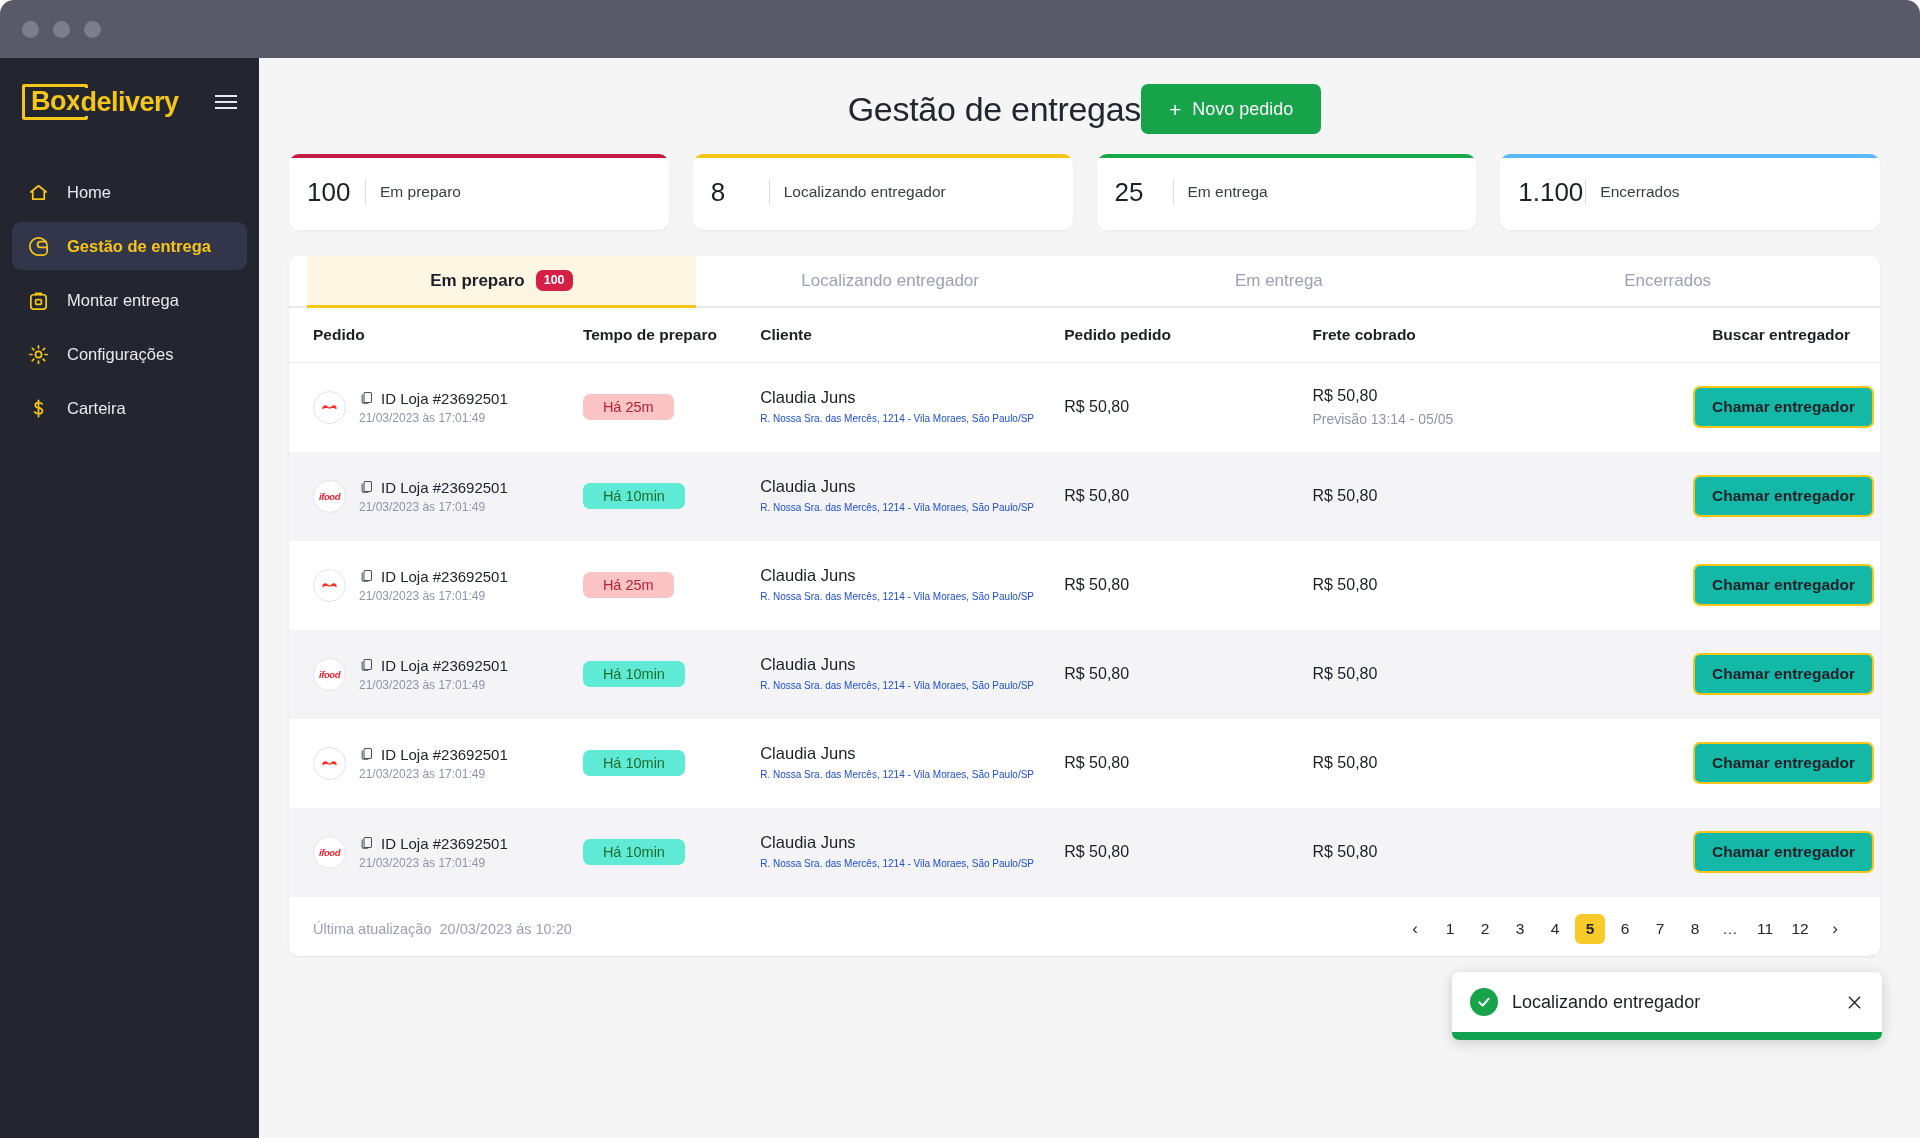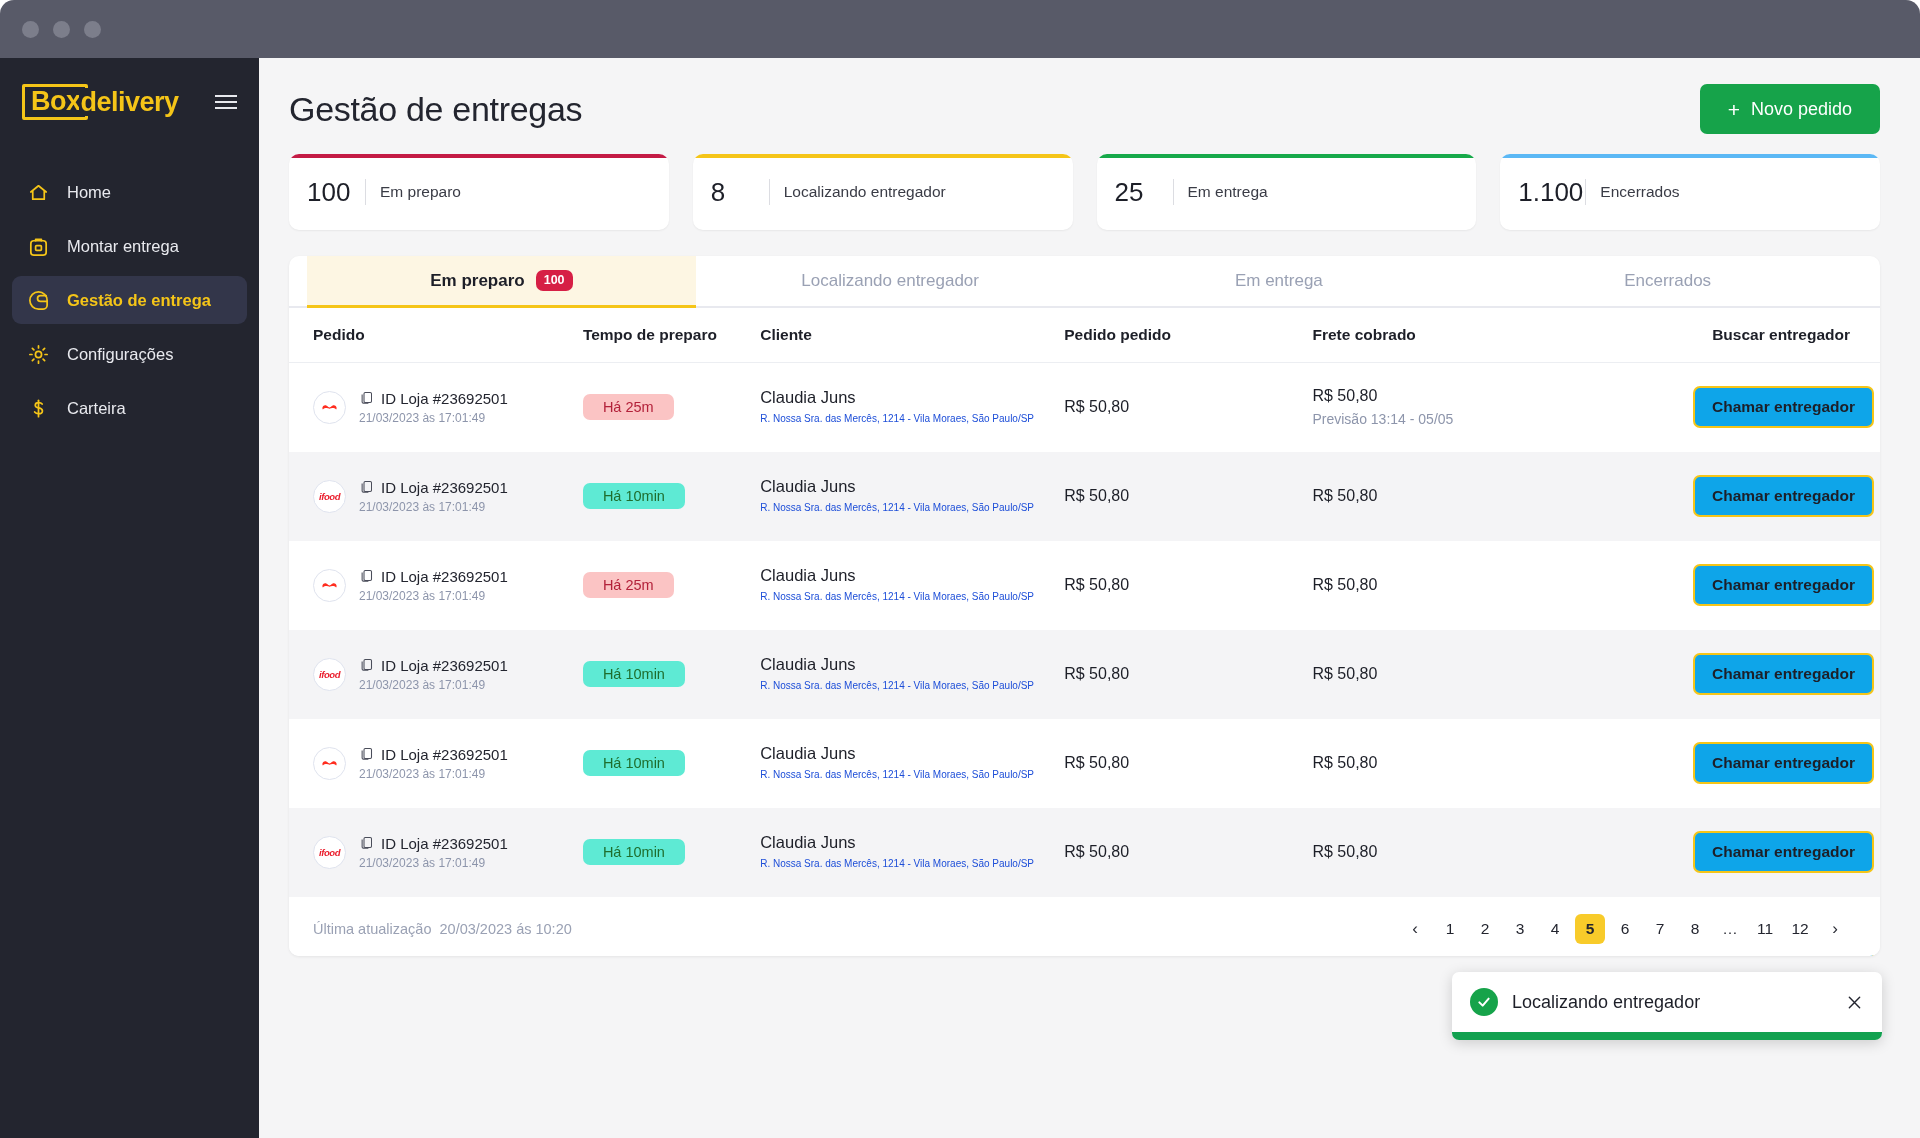--- a/index.html
+++ b/index.html
@@ -98,21 +98,21 @@
   .avatar {
     width: 38px; height: 38px; border-radius: 50%;
     background: #e1e2e6;
     display: flex; align-items: center; justify-content: center;
   }
   .uname { font-size: 17px; color: #23252f; }
   .caret { font-size: 13px; color: #23252f; margin-left: 2px; }
 
   
   .page-head {
-    display: flex; align-items: center; justify-content: space-between;
+    display: flex; align-items: center; justify-content: center;
     padding: 26px 40px 0 30px;
   }
   .page-title { font-size: 34px; font-weight: 400; color: #23252f; letter-spacing: -0.3px; }
   .btn-new {
     background: #16a34a;
     color: #ffffff;
     border: none;
     border-radius: 7px;
     height: 50px;
     padding: 0 28px;
@@ -237,21 +237,21 @@
   }
   .chip-red { background: #fbc4c4; color: #b3213a; }
   .chip-green { background: #5eead4; color: #1f6e2e; }
 
   .cli-name { font-size: 16.5px; color: #1d1f28; margin-bottom: 5px; }
   .cli-addr { font-size: 10px; color: #1d4ed8; line-height: 1.45; }
   .money { font-size: 16px; color: #1d1f28; }
   .prev { font-size: 14px; color: #8d95ab; margin-top: 6px; }
 
   .btn-call {
-    background: #0ea5e9;
+    background: #14b8a6;
     border: 2px solid #f5c518;
     border-radius: 7px;
     font-size: 15.5px;
     font-weight: 700;
     color: #1d1f28;
     height: 42px;
     padding: 0 17px;
     cursor: pointer;
     float: right;
     margin-right: 6px;
@@ -332,39 +332,39 @@
       <div class="nav-item">
         <span class="nav-icon">
           <svg width="23" height="23" viewBox="0 0 24 24" fill="none" stroke="#f5c518" stroke-width="1.8" stroke-linecap="round" stroke-linejoin="round">
               <path d="M4 11.5 12 5l8 6.5"></path>
               <path d="M6 11v8h12v-8"></path>
             </svg>
         </span>
         <span>Home</span>
       </div>
 
+      <div class="nav-item active">
+        <span class="nav-icon">
+          <svg width="23" height="23" viewBox="0 0 24 24" fill="none" stroke="#f5c518" stroke-width="1.8" stroke-linecap="round" stroke-linejoin="round">
+              <path d="M21 12a9 9 0 0 0-9-9 9 9 0 0 0 0 18h5a4 4 0 0 0 4-4v-5Z"></path>
+              <path d="M21 13h-7a3 3 0 0 1 0-6h6"></path>
+            </svg>
+        </span>
+        <span>Gestão de entrega</span>
+      </div>
+
       <div class="nav-item">
         <span class="nav-icon">
           <svg width="23" height="23" viewBox="0 0 24 24" fill="none" stroke="#f5c518" stroke-width="1.8" stroke-linecap="round" stroke-linejoin="round">
               <rect x="4" y="6" width="16" height="15" rx="3"></rect>
               <path d="M9 6V4.5h6V6"></path>
               <rect x="9" y="11" width="6" height="5" rx="1"></rect>
             </svg>
         </span>
         <span>Montar entrega</span>
-      </div>
-
-      <div class="nav-item active">
-        <span class="nav-icon">
-          <svg width="23" height="23" viewBox="0 0 24 24" fill="none" stroke="#f5c518" stroke-width="1.8" stroke-linecap="round" stroke-linejoin="round">
-              <path d="M21 12a9 9 0 0 0-9-9 9 9 0 0 0 0 18h5a4 4 0 0 0 4-4v-5Z"></path>
-              <path d="M21 13h-7a3 3 0 0 1 0-6h6"></path>
-            </svg>
-        </span>
-        <span>Gestão de entrega</span>
       </div>
 
       <div class="nav-item">
         <span class="nav-icon">
           <svg width="23" height="23" viewBox="0 0 24 24" fill="none" stroke="#f5c518" stroke-width="1.8" stroke-linecap="round" stroke-linejoin="round">
               <circle cx="12" cy="12" r="3.2"></circle>
               <path d="M12 3v2.2M12 18.8V21M3 12h2.2M18.8 12H21M5.6 5.6l1.6 1.6M16.8 16.8l1.6 1.6M18.4 5.6l-1.6 1.6M7.2 16.8l-1.6 1.6"></path>
             </svg>
         </span>
         <span>Configurações</span>

